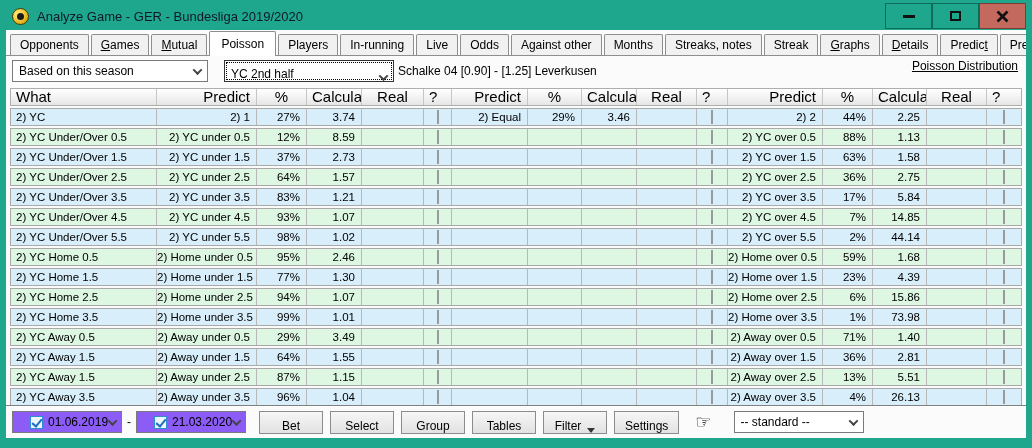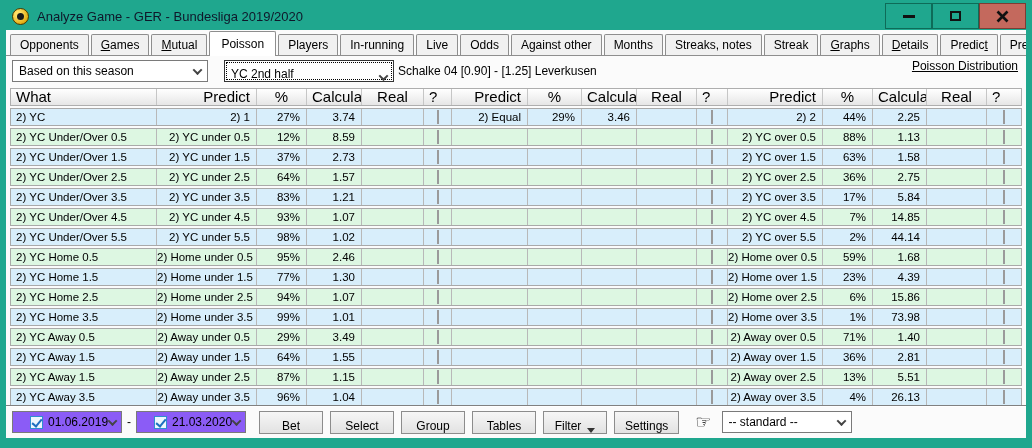--- a/index.html
+++ b/index.html
@@ -79,21 +79,21 @@
   .bluechk::after { content:""; position:absolute; left:3px; top:0px; width:4px; height:8px;
              border-right:2px solid #1d6fc0; border-bottom:2px solid #1d6fc0; transform:rotate(40deg); }
   .date-text { font-size:12px; }
   .dash { margin:0 5px; }
   .tb-btn { height:23px; min-width:64px; margin-left:7px; padding:0 10px;
             background:linear-gradient(#f6f6f6,#e2e2e2); border:1px solid #8c8c8c;
             display:flex; align-items:flex-end; justify-content:center; font-size:12px; cursor:default; }
   .tri { width:0; height:0; border-left:4px solid transparent; border-right:4px solid transparent;
          border-top:5px solid #333; margin-left:6px; }
   .hand { margin-left:16px; font-size:18px; line-height:18px; }
-  .combo.preset { width:130px; margin-left:10px; }
+  .combo.preset { width:130px; margin-left:22px; }
 </style>
 </head>
 <body>
 
 <div class="window">
 
   <div class="titlebar">
     <span class="app-icon"></span>
     <span class="title-text">Analyze Game - GER - Bundesliga 2019/2020</span>
     <div class="win-buttons">

